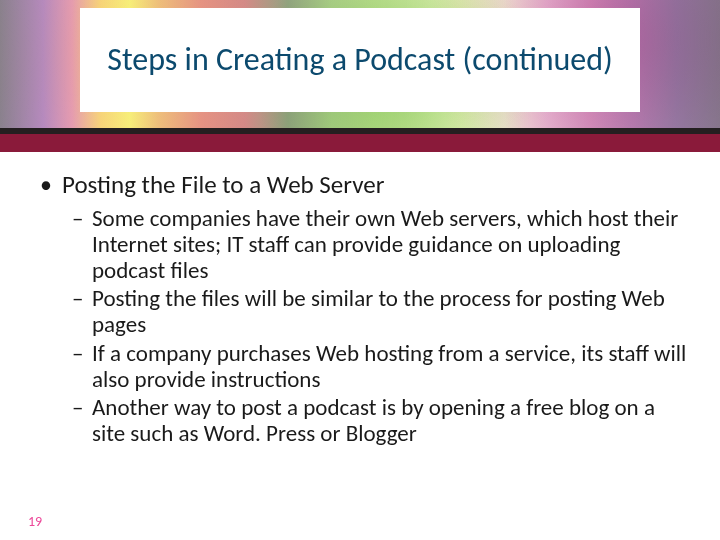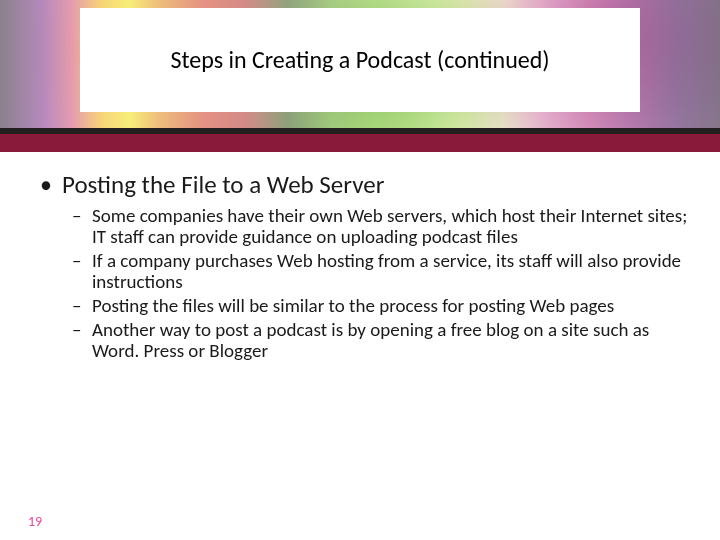--- a/index.html
+++ b/index.html
@@ -13,30 +13,30 @@
       #c060a0 82%, #8a3a8a 88%, #4a2a6a 94%, #2a1a3a 100%);
       opacity: 0.55; }
   .bg-overlay { position: absolute; inset: 0;
       background: radial-gradient(circle at 15% 40%, rgba(255,255,200,0.6), transparent 30%),
                   radial-gradient(circle at 55% 60%, rgba(120,200,80,0.55), transparent 35%),
                   radial-gradient(circle at 85% 30%, rgba(200,80,160,0.5), transparent 30%);
       mix-blend-mode: multiply; }
   .title-box { position: absolute; left: 80px; right: 80px; top: 8px; bottom: 16px;
       background: #fff; display: flex; align-items: center; justify-content: center;
       text-align: center; padding: 4px 20px; }
-  .title-box h1 { font-size: 24px; font-weight: 400; color: #000000; line-height: 1.15; }
+  .title-box h1 { font-size: 32px; font-weight: 400; color: #0c4a6e; line-height: 1.15; }
   .bar-wrap { position: relative; }
   .bar-dark { height: 6px; background: #231f20; }
   .bar-maroon { height: 18px; background: #8a1a3a; }
   .body-area { flex: 1; padding: 18px 28px 0 28px; color: #1a1a1a; }
   .lvl1 { list-style: none; }
   .lvl1 > li { position: relative; padding-left: 34px; font-size: 25px; line-height: 1.22; margin-bottom: 22px; }
   .lvl1 > li::before { content: "•"; position: absolute; left: 12px; top: 0; font-size: 24px; }
   .lvl2 { list-style: none; margin-top: 4px; }
-  .lvl2 > li { position: relative; padding-left: 30px; font-size: 19px; line-height: 1.14; margin-bottom: 2px; }
+  .lvl2 > li { position: relative; padding-left: 30px; font-size: 23px; line-height: 1.14; margin-bottom: 2px; }
   .lvl2 > li::before { content: "–"; position: absolute; left: 10px; top: 0; }
   .footer { position: absolute; left: 0; right: 0; bottom: 10px; display: flex; justify-content: space-between; padding: 0 28px; font-size: 14px; }
   .footer .src { color: #3a3a3a; }
   .footer .num { color: #ec4899; }
 </style>
 </head>
 <body>
 
 <div class="slide">
 
@@ -52,22 +52,22 @@
     <div class="bar-dark"></div>
     <div class="bar-maroon"></div>
   </div>
 
   <div class="body-area">
     <ul class="lvl1">
       <li>
         <span>Posting the File to a Web Server</span>
         <ul class="lvl2">
           <li><span>Some companies have their own Web servers, which host their Internet sites; IT staff can provide guidance on uploading podcast files</span></li>
+          <li><span>Posting the files will be similar to the process for posting Web pages</span></li>
           <li><span>If a company purchases Web hosting from a service, its staff will also provide instructions</span></li>
-          <li><span>Posting the files will be similar to the process for posting Web pages</span></li>
           <li><span>Another way to post a podcast is by opening a free blog on a site such as Word. Press or Blogger</span></li>
         </ul>
       </li>
     </ul>
   </div>
 
   <div class="footer">
     <span class="num">19</span>
   </div>
 

